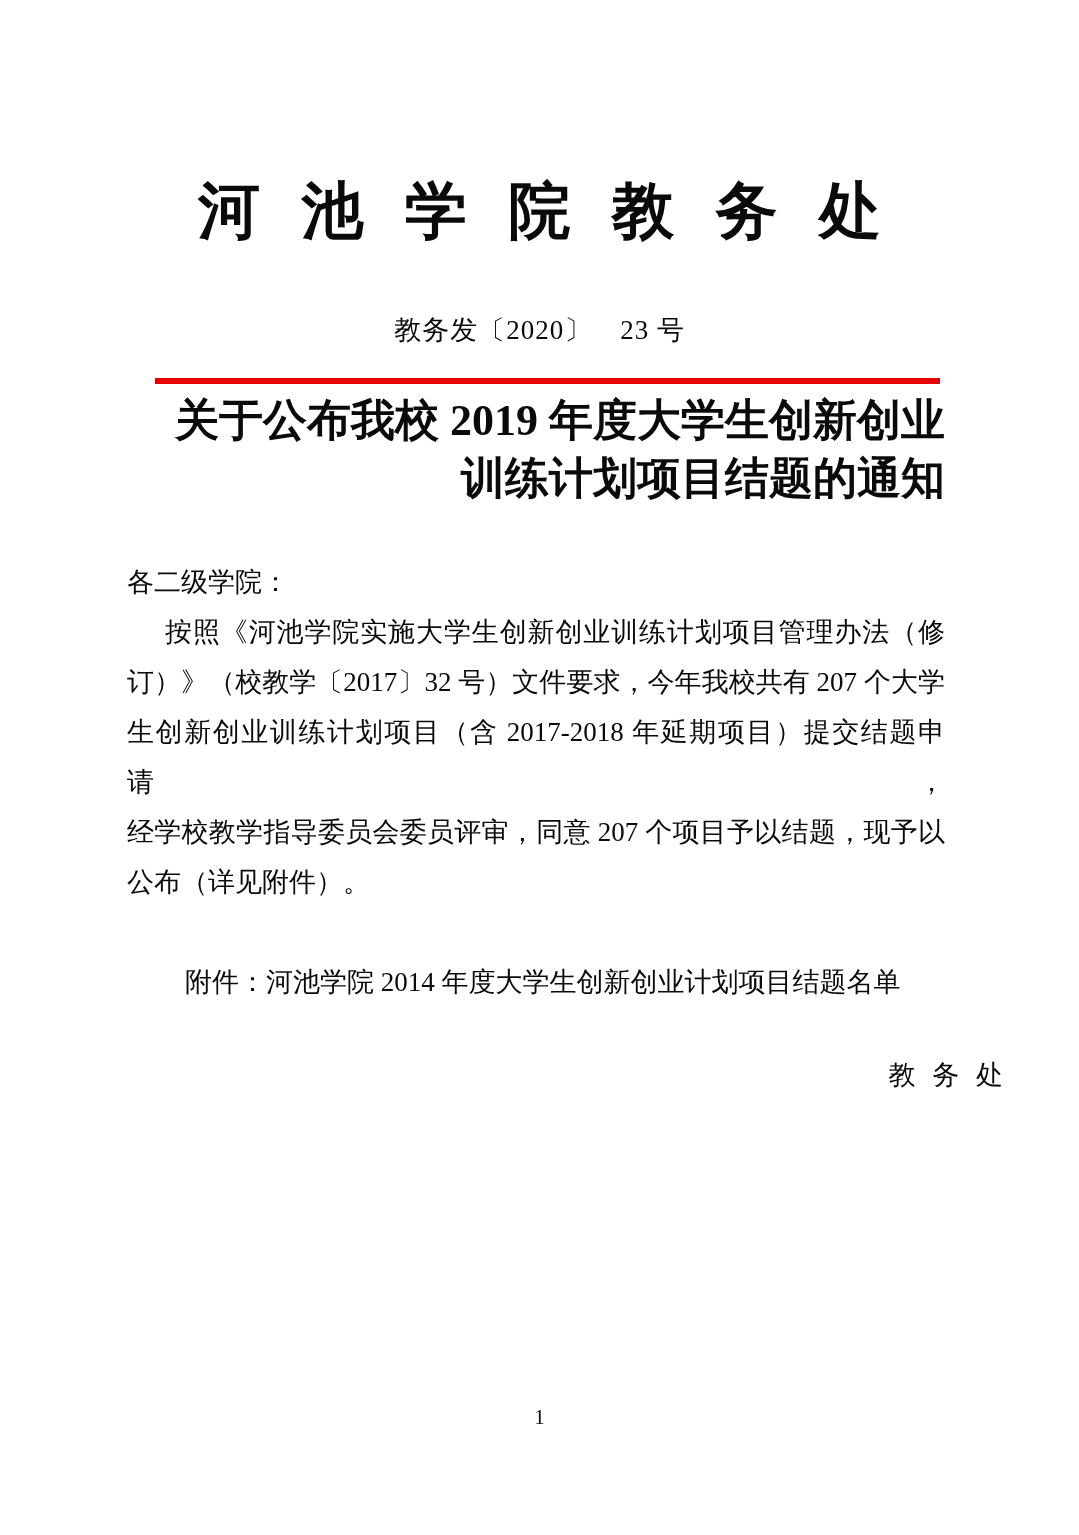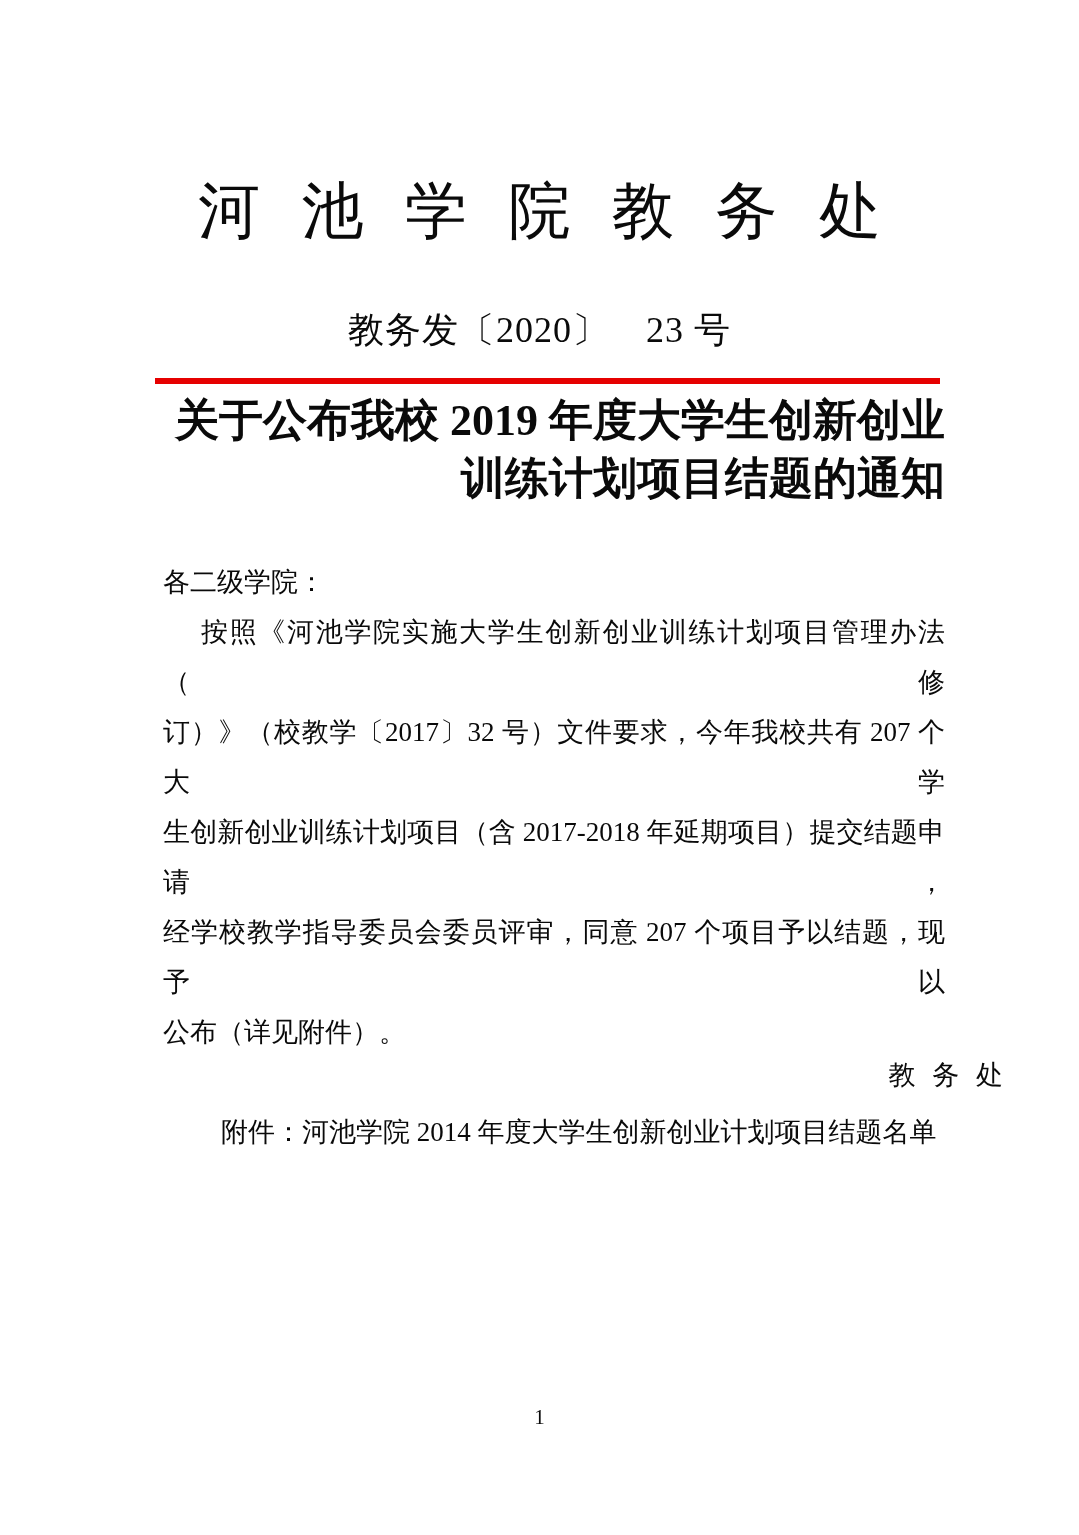--- a/index.html
+++ b/index.html
@@ -17,32 +17,32 @@
     overflow: hidden;
   }
   .org-title {
     position: absolute;
     top: 168px;
     left: 0;
     width: 100%;
     text-align: center;
     font-size: 62px;
     line-height: 86px;
-    font-weight: normal;
+    font-weight: bold;
     letter-spacing: 0;
     word-spacing: 26px;
     white-space: nowrap;
   }
   .doc-number {
     position: absolute;
     top: 312px;
     left: 0;
     width: 100%;
     text-align: center;
-    font-size: 36px;
+    font-size: 27px;
     line-height: 36px;
     letter-spacing: 1px;
   }
   .red-line {
     position: absolute;
     top: 378px;
     left: 155px;
     width: 785px;
     height: 6px;
     background: #e60000;
@@ -58,21 +58,21 @@
     font-weight: bold;
   }
   .body-block {
     position: absolute;
     top: 557px;
     left: 127px;
     width: 818px;
     font-size: 27px;
     line-height: 50px;
   }
-  .line { min-height: 50px; margin-left: 36px; }
+  .line { min-height: 50px; }
   .just {
     text-align: justify;
     text-align-last: justify;
     text-justify: inter-character;
   }
   .indent-p  { text-indent: 38px; }
   .indent-2  { text-indent: 58px; }
   .blank-line { height: 50px; }
   .sig-block {
     position: absolute;

